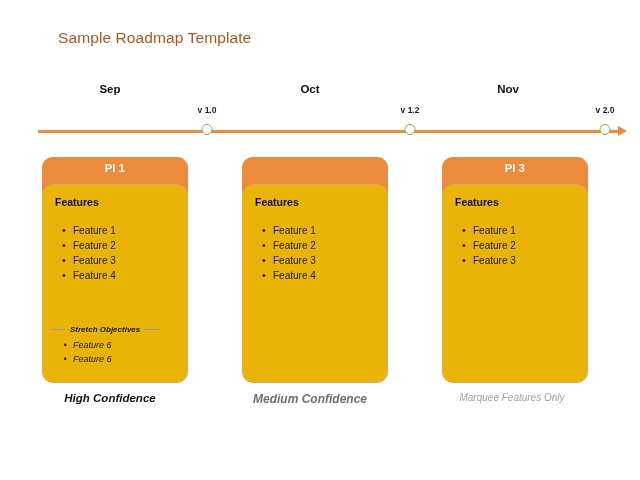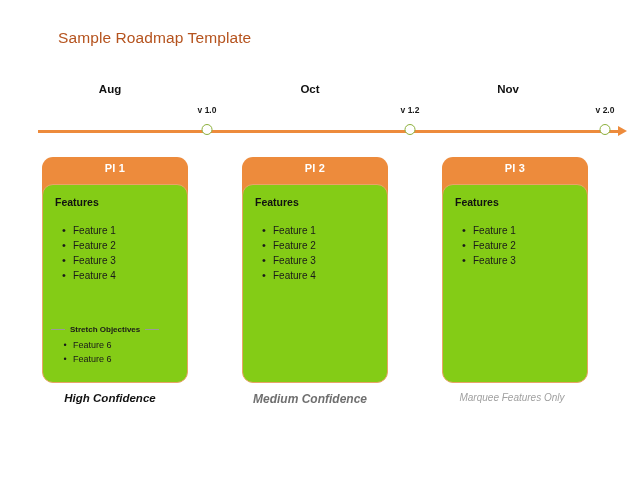--- a/index.html
+++ b/index.html
@@ -109,21 +109,21 @@
     font-weight: bold;
     color: #ffffff;
     letter-spacing: 0.2px;
   }
   .pi-body {
     position: absolute;
     left: 0;
     top: 27px;
     width: 146px;
     height: 199px;
-    background: #84cc16;
+    background: #eab308;
     border: 1px solid #E8A368;
     border-radius: 11px;
     box-sizing: border-box;
   }
   .features-heading {
     position: absolute;
     left: 12px;
     top: 11px;
     font-size: 10.5px;
     font-weight: bold;
@@ -152,20 +152,21 @@
   .feature-text {
     white-space: nowrap;
   }
 
   
   .stretch-block {
     position: absolute;
     left: 8px;
     top: 138px;
     width: 132px;
+    font-style: italic;
   }
   .stretch-divider {
     display: flex;
     align-items: center;
     gap: 5px;
     height: 13px;
   }
   .stretch-rule {
     flex: 0 0 14px;
     height: 1px;
@@ -224,21 +225,21 @@
 <body>
 
 <div id="canvas">
 
   <div class="page-title">Sample Roadmap Template</div>
 
   <div>
     <div class="timeline-line"></div>
     <div class="timeline-arrow"></div>
 
-    <div class="month-label" style="left:110px">Aug</div>
+    <div class="month-label" style="left:110px">Sep</div>
     <div class="month-label" style="left:310px">Oct</div>
     <div class="month-label" style="left:508px">Nov</div>
 
     <div class="version-label" style="left:207px">v 1.0</div>
     <div class="version-label" style="left:410px">v 1.2</div>
     <div class="version-label" style="left:605px">v 2.0</div>
 
     <div class="milestone-dot" style="left:207px"></div>
     <div class="milestone-dot" style="left:410px"></div>
     <div class="milestone-dot" style="left:605px"></div>
@@ -282,21 +283,20 @@
             <span class="stretch-bullet">•</span>
             <span class="feature-text">Feature 6</span>
           </div>
         </div>
       </div>
     </div>
   </div>
 
   <div class="pi-card" style="left:242px">
     <div class="pi-header"></div>
-    <div class="pi-header-label">PI 2</div>
     <div class="pi-body">
       <div class="features-heading">Features</div>
       <div class="feature-list">
         <div class="feature-row">
           <span class="feature-bullet">•</span>
           <span class="feature-text">Feature 1</span>
         </div>
         <div class="feature-row">
           <span class="feature-bullet">•</span>
           <span class="feature-text">Feature 2</span>

